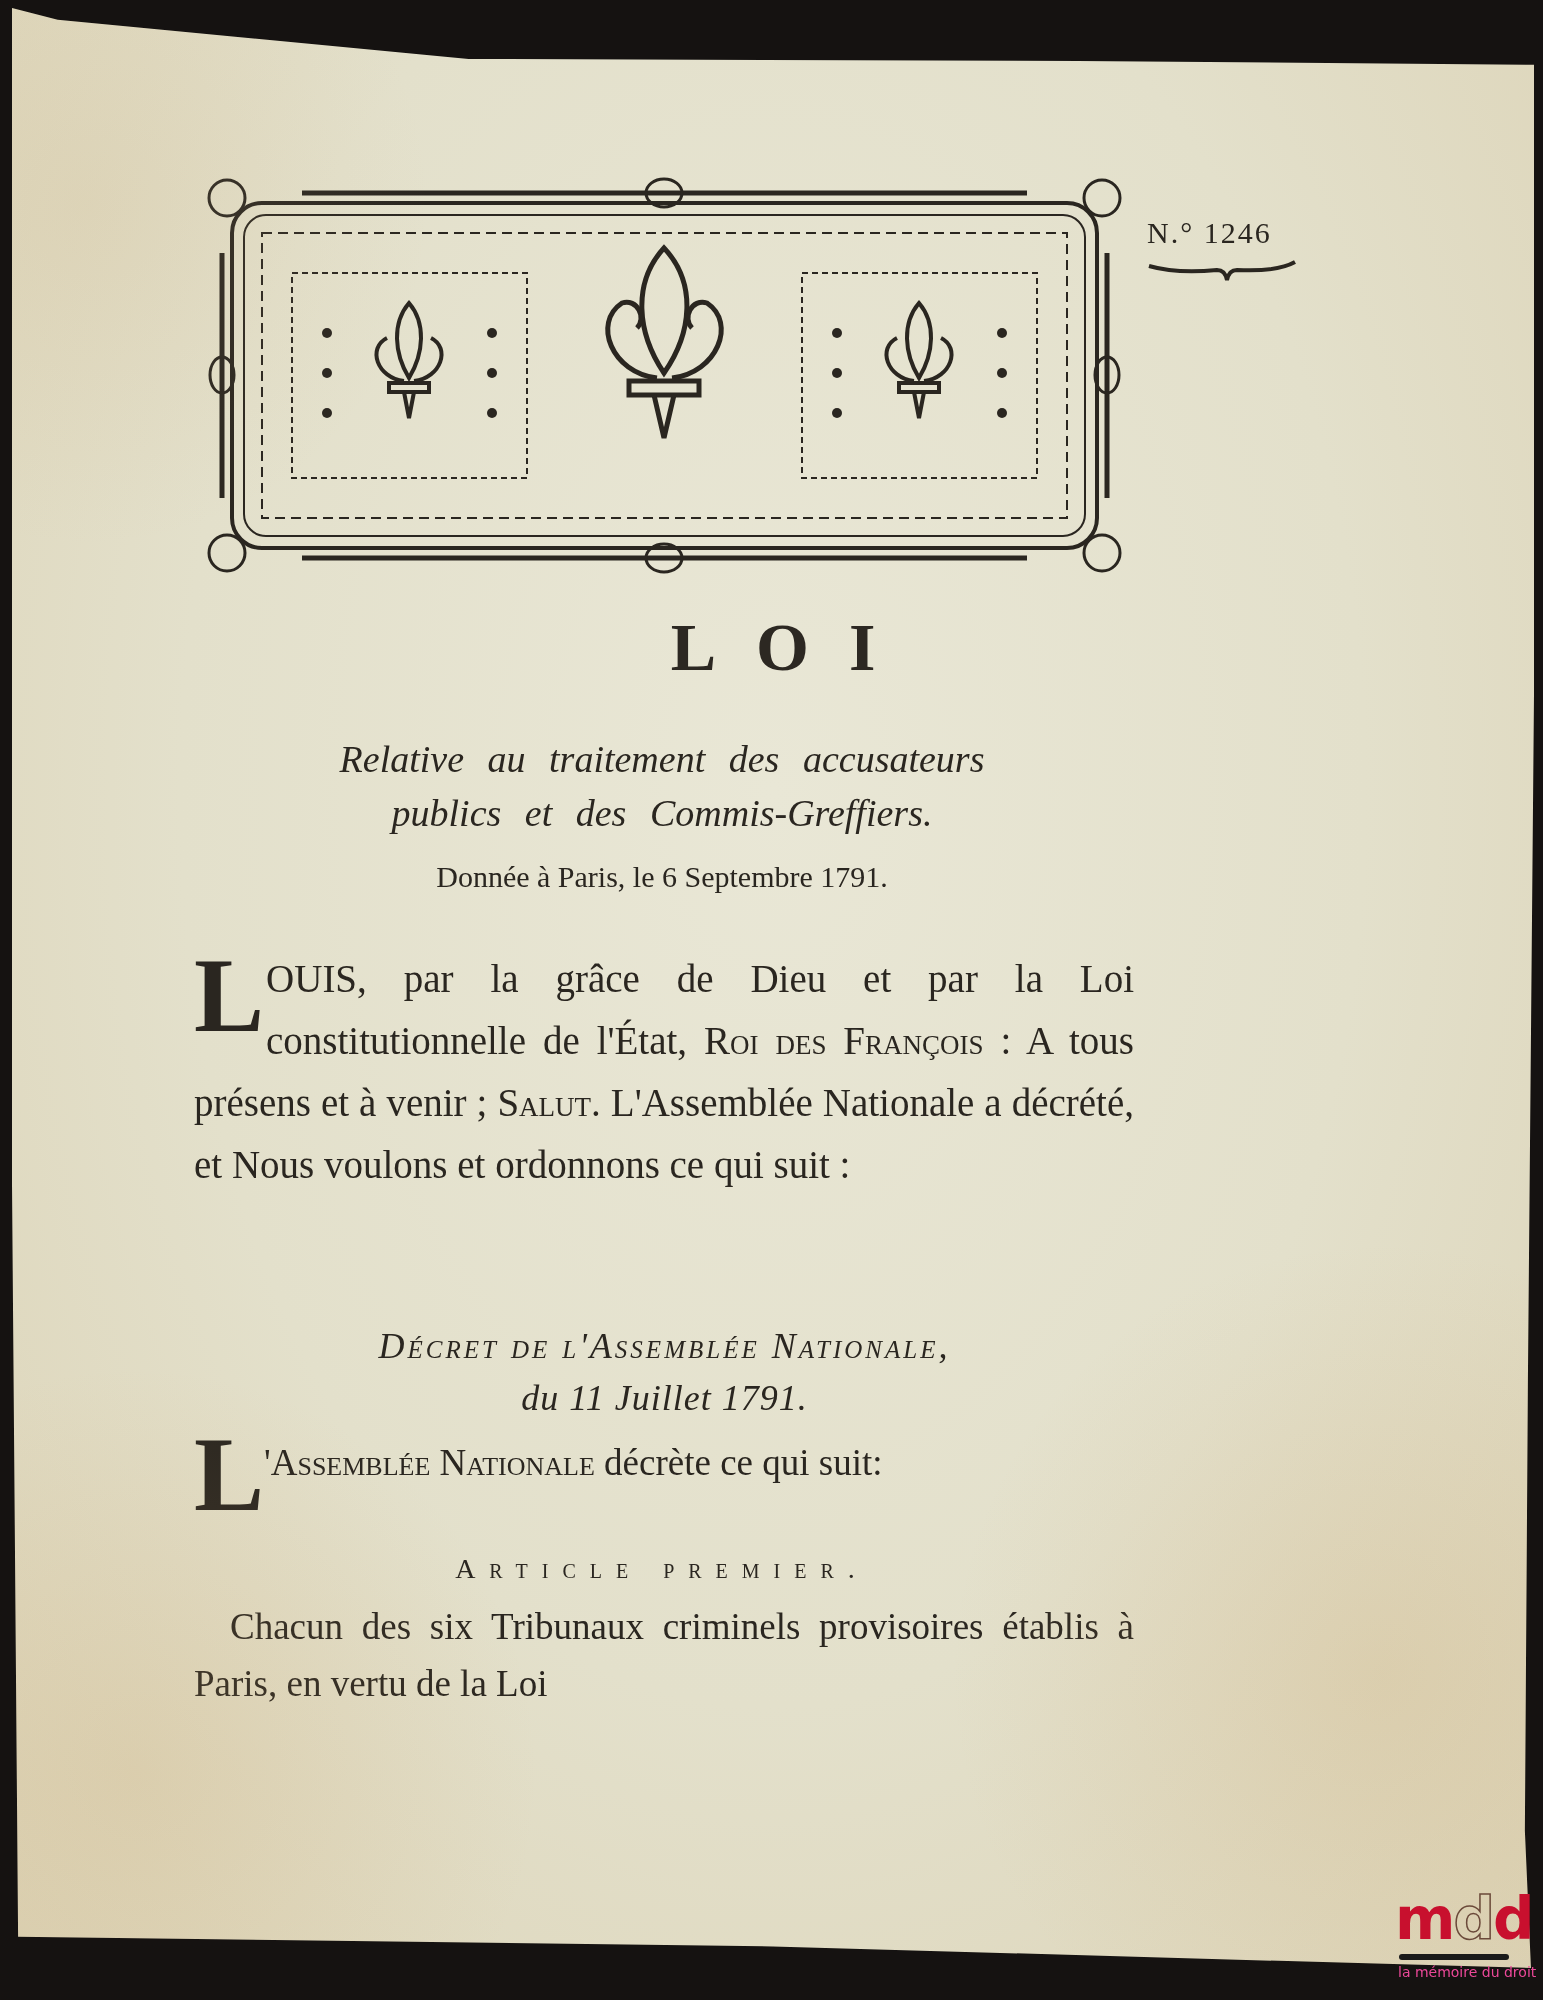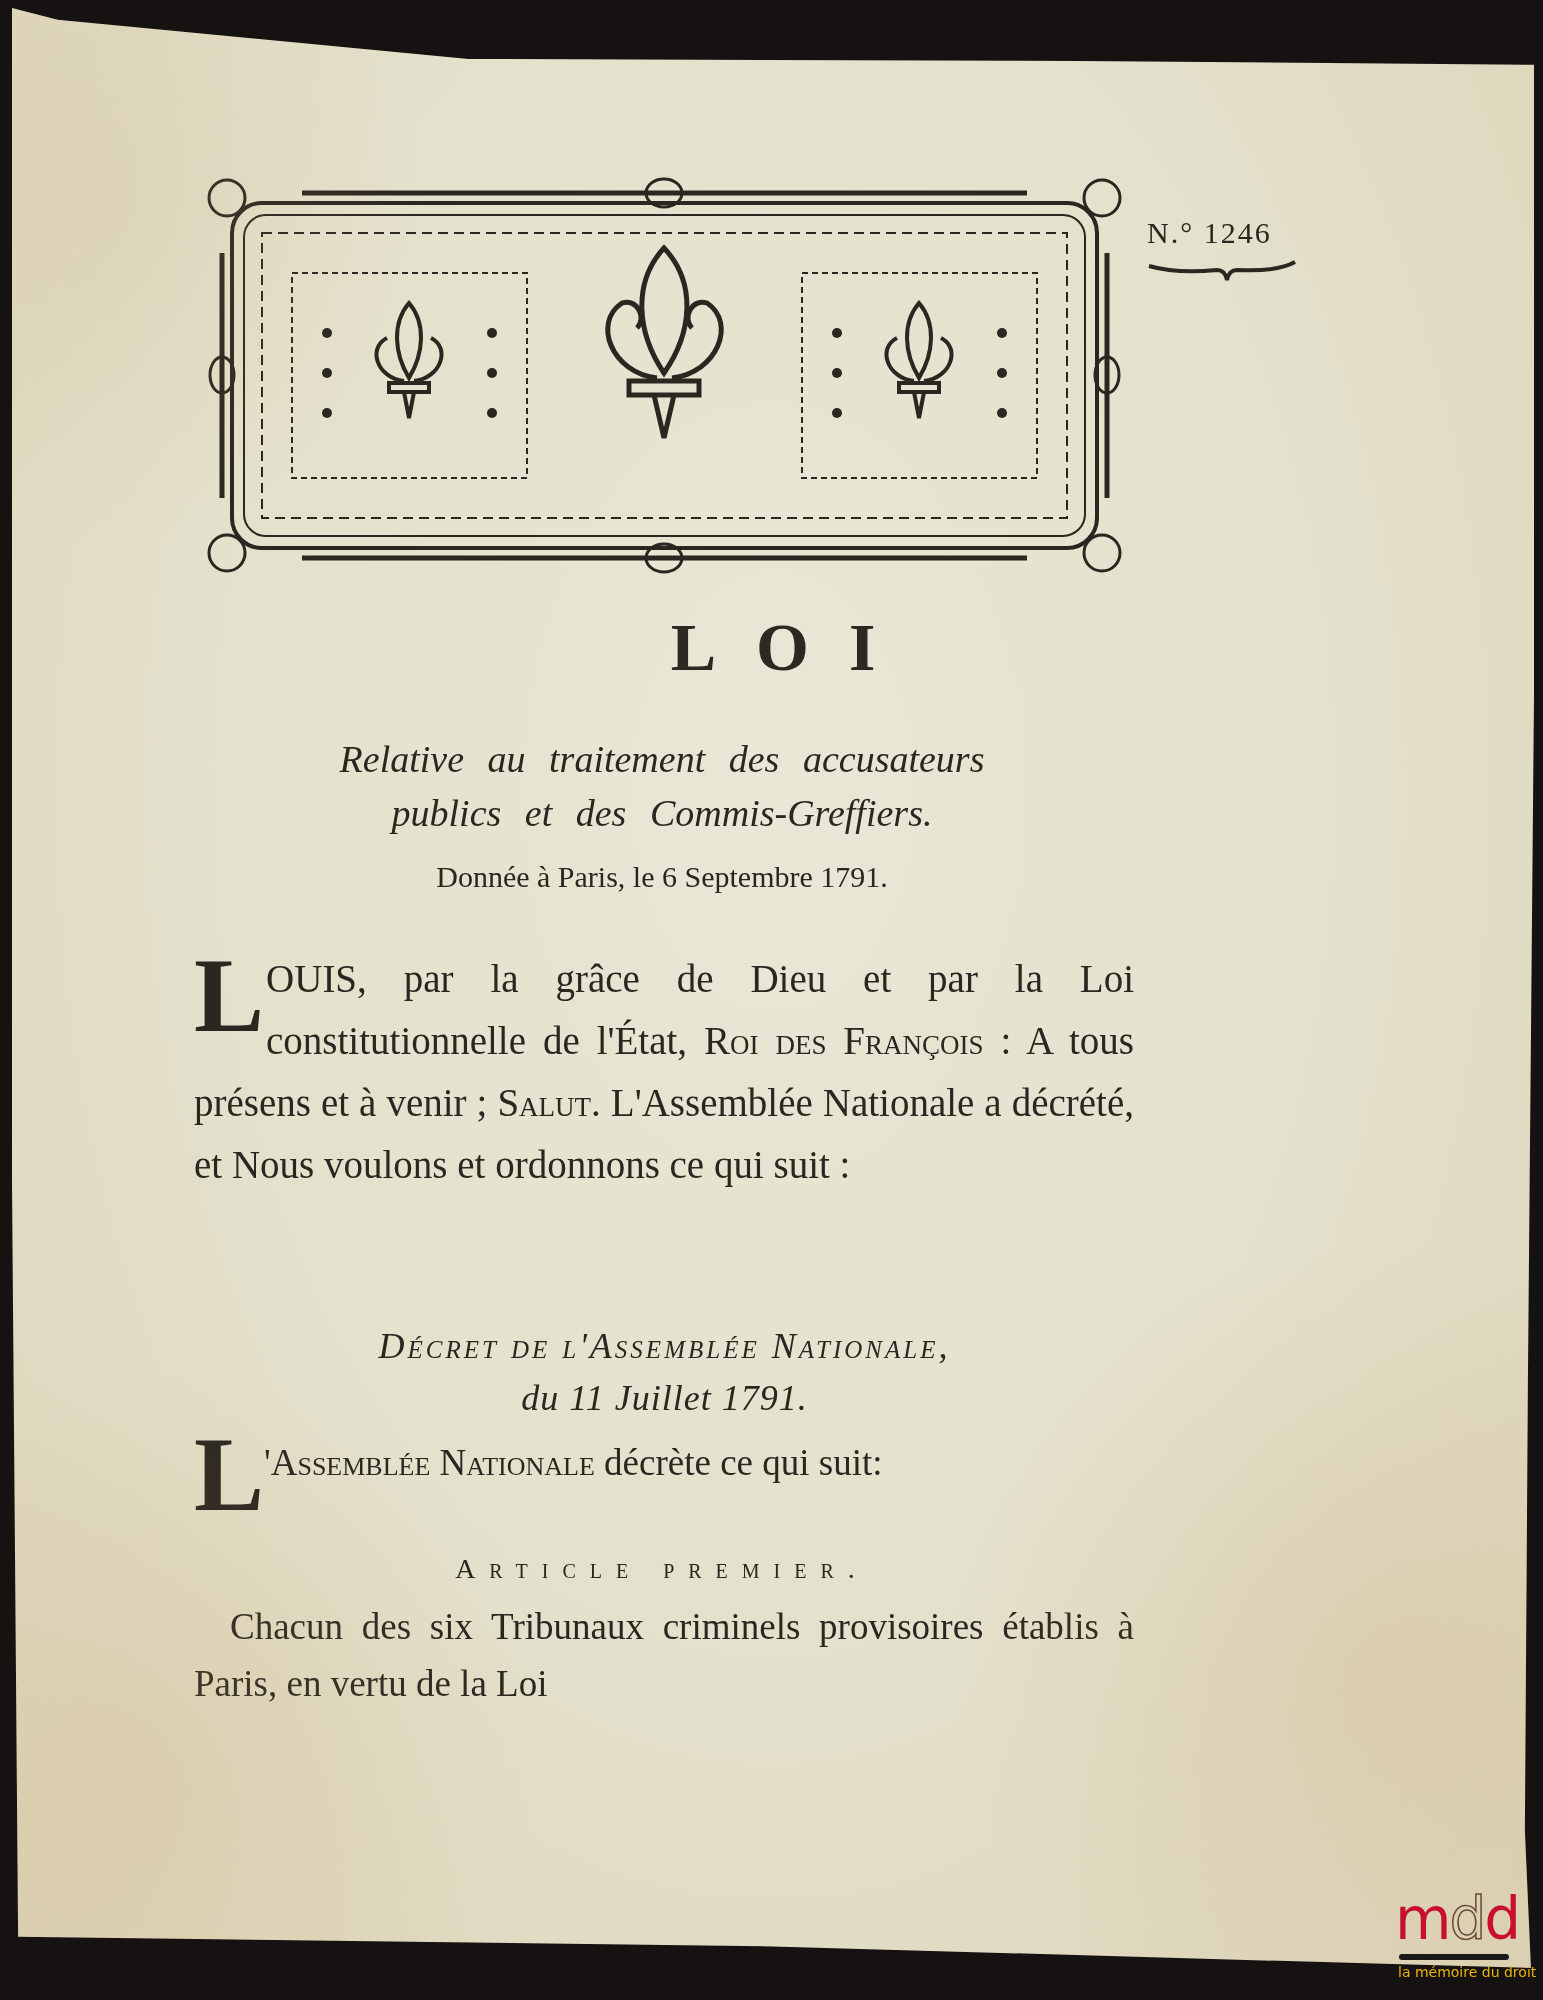--- a/index.html
+++ b/index.html
@@ -70,24 +70,24 @@
     position: absolute; left: 180px; width: 940px; top: 1545px; text-align: center;
     font-size: 28px; letter-spacing: 14px; font-variant: small-caps;
   }
   .article-body {
     position: absolute; left: 182px; width: 940px; top: 1590px;
     font-size: 37px; line-height: 57px; text-align: justify; text-indent: 36px;
   }
   .logo {
     position: absolute; left: 1395px; top: 1890px; width: 140px; height: 110px;
   }
-  .logo-mdd { position: absolute; left: 0; top: 0; font-family: "DejaVu Sans", sans-serif; font-size: 58px; line-height: 58px; color: #c8102e; letter-spacing: -2px; }
+  .logo-mdd { position: absolute; left: 0; top: 0; font-family: "DejaVu Sans", sans-serif; font-size: 58px; line-height: 58px; color: #c8102e; letter-spacing: -2px; font-weight: bold; }
   .logo-mdd .hollow { color: transparent; -webkit-text-stroke: 1.5px #6b4a3a; }
   .logo-bar { position: absolute; left: 4px; top: 64px; width: 110px; height: 6px; background: #1a1a1a; border-radius: 3px; }
-  .logo-tag { position: absolute; left: 3px; top: 74px; font-family: "DejaVu Sans", sans-serif; font-size: 14px; color: #eab308; white-space: nowrap; }
+  .logo-tag { position: absolute; left: 3px; top: 74px; font-family: "DejaVu Sans", sans-serif; font-size: 14px; color: #ec4899; white-space: nowrap; }
 </style>
 </head>
 <body>
 
 <div class="page">
 
   <svg class="ornament" viewBox="0 0 945 405" xmlns="http://www.w3.org/2000/svg">
     <g fill="none" stroke="#2a2620" stroke-width="4">
       <rect x="40" y="30" width="865" height="345" rx="30"></rect>
       <rect x="52" y="42" width="841" height="321" rx="22" stroke-width="2"></rect>

